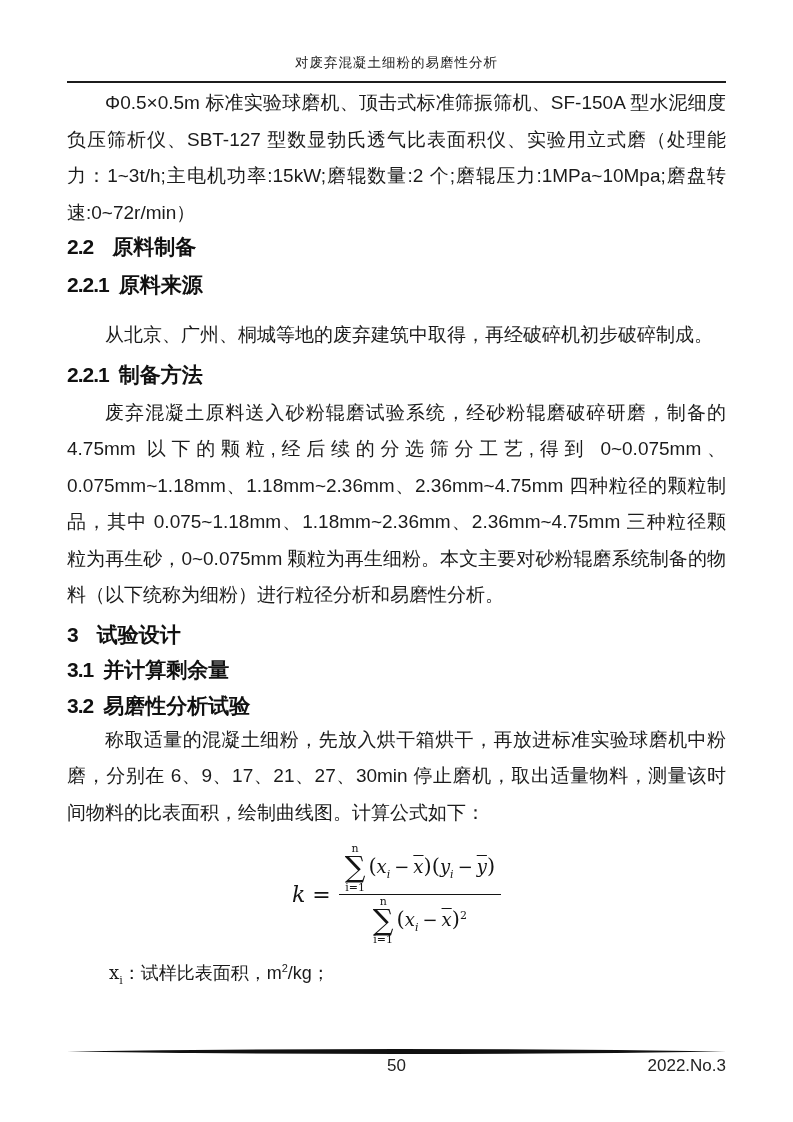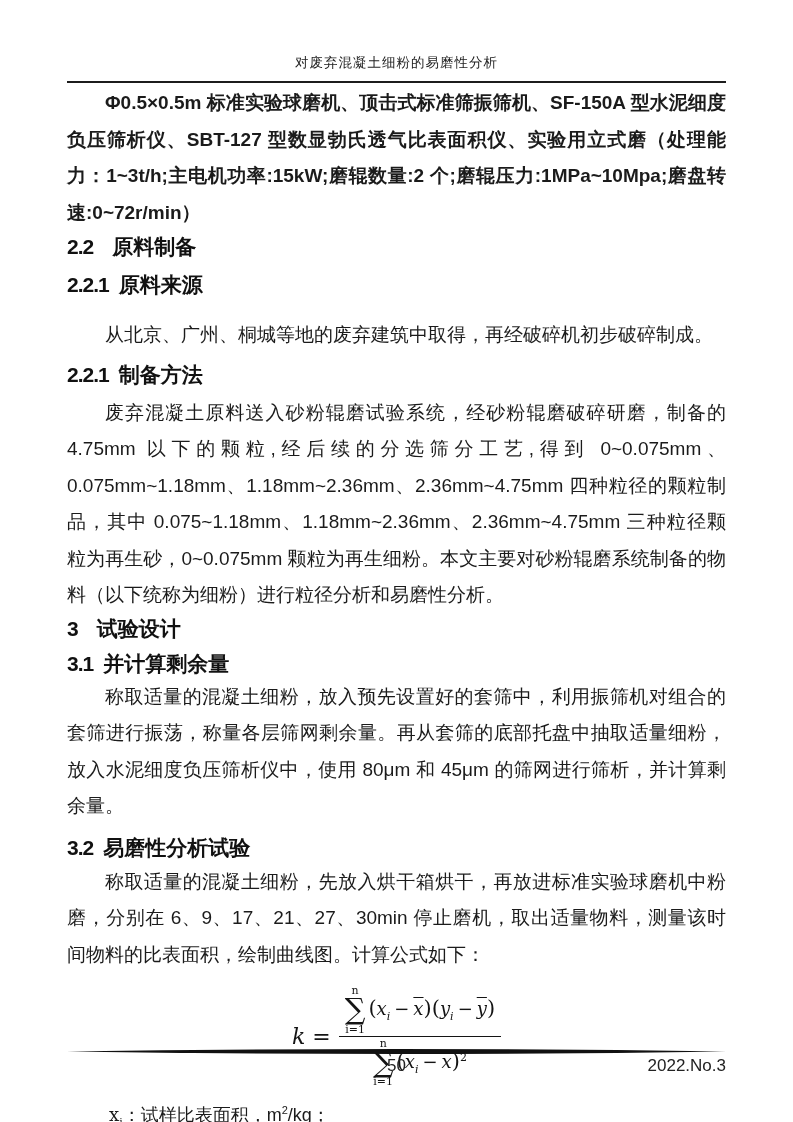--- a/index.html
+++ b/index.html
@@ -27,21 +27,21 @@
     border-bottom: 2px solid #1c1c1c;
     color: #222;
   }
   p.body-para {
     font-size: 19px;
     line-height: 36.5px;
     text-align: justify;
     text-indent: 2em;
     color: #1b1b1b;
   }
-  .para-equipment { margin-top: 2px; font-weight: bold; }
+  .para-equipment { margin-top: 2px; }
   .para-source   { margin-top: 19px; }
   .para-method   { margin-top: 7px; }
   .para-particle { margin-top: 2px; }
   .para-grind    { margin-top: 3px; }
   h2.sec {
     font-size: 21px;
     font-weight: bold;
     line-height: 26px;
     color: #111;
     font-family: "Liberation Sans", "DejaVu Sans", sans-serif;
@@ -49,21 +49,21 @@
   .sec .sec-num {
     font-family: Liberation Sans, sans-serif;
     font-weight: bold;
     letter-spacing: -1px;
   }
   .gap-wide .sec-num   { margin-right: 19px; }
   .gap-narrow .sec-num { margin-right: 10px; }
   .h-raw-prep     { margin-top: 3px; }
   .h-raw-source   { margin-top: 12px; }
   .h-prep-method  { margin-top: 8px; }
-  .h-test-design  { margin-top: 2px; }
+  .h-test-design  { margin-top: 8px; }
   .h-particle     { margin-top: 9px; }
   .h-grind        { margin-top: 10px; }
 
   
   .formula-wrap {
     margin-top: 10px;
     height: 106px;
     display: flex;
     justify-content: center;
     align-items: center;
@@ -159,21 +159,20 @@
     <p class="body-para para-method">废弃混凝土原料送入砂粉辊磨试验系统，经砂粉辊磨破碎研磨，制备的 4.75mm 以下的颗粒,经后续的分选筛分工艺,得到 0~0.075mm、0.075mm~1.18mm、1.18mm~2.36mm、2.36mm~4.75mm 四种粒径的颗粒制品，其中 0.075~1.18mm、1.18mm~2.36mm、2.36mm~4.75mm 三种粒径颗粒为再生砂，0~0.075mm 颗粒为再生细粉。本文主要对砂粉辊磨系统制备的物料（以下统称为细粉）进行粒径分析和易磨性分析。</p>
 
     <h2 class="sec gap-wide h-test-design">
       <span class="sec-num">3</span><span>试验设计</span>
     </h2>
 
     <h2 class="sec gap-narrow h-particle">
       <span class="sec-num">3.1</span><span>并计算剩余量</span>
     </h2>
 
-    <p class="body-para para-particle">称取适量的混凝土细粉，放入预先设置好的套筛中，利用振筛机对组合的套筛进行振荡，称量各层筛网剩余量。再从套筛的底部托盘中抽取适量细粉，放入水泥细度负压筛析仪中，使用 80μm 和 45μm 的筛网进行筛析，并计算剩余量。</p>
 
     <h2 class="sec gap-narrow h-grind">
       <span class="sec-num">3.2</span><span>易磨性分析试验</span>
     </h2>
 
     <p class="body-para para-grind">称取适量的混凝土细粉，先放入烘干箱烘干，再放进标准实验球磨机中粉磨，分别在 6、9、17、21、27、30min 停止磨机，取出适量物料，测量该时间物料的比表面积，绘制曲线图。计算公式如下：</p>
 
     <div class="formula-wrap">
       <span class="formula-lhs"><span class="var">k</span> <span>=</span></span>
       <span class="frac">

